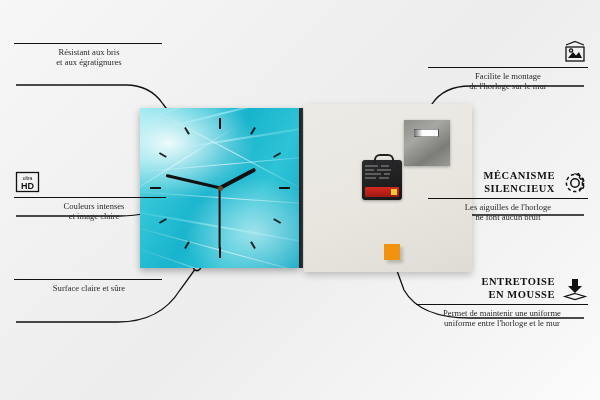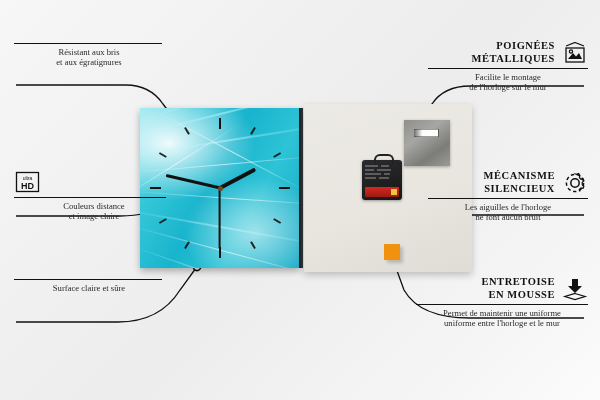--- a/index.html
+++ b/index.html
@@ -216,38 +216,34 @@
       <span class="ico">
         <svg width="25" height="22" viewBox="0 0 25 22">
           <rect x="1.5" y="1.5" width="22" height="19" fill="none" stroke="#111" stroke-width="1.3"></rect>
           <text x="12.5" y="9" font-family="Liberation Sans, sans-serif" font-size="5" text-anchor="middle" fill="#111">ultra</text>
           <text x="12.5" y="18" font-family="Liberation Sans, sans-serif" font-size="9" font-weight="bold" text-anchor="middle" fill="#111">HD</text>
         </svg>
       </span>
     </div>
     <div class="rule"></div>
     <div class="sub">
-      <span>Couleurs distance</span><br>
+      <span>Couleurs intenses</span><br>
       <span>et image claire</span>
     </div>
   </div>
 
   <div class="feat left" id="f-bords">
     <div class="rule"></div>
     <div class="sub">
       <span>Surface claire et sûre</span>
     </div>
   </div>
 
   <div class="feat right" id="f-poign">
     <div class="head">
-      <span class="ttl">
-        <span>POIGNÉES</span><br>
-        <span>MÉTALLIQUES</span>
-      </span>
       <span class="ico">
         <svg width="26" height="22" viewBox="0 0 26 22">
             <g fill="none" stroke="#111" stroke-width="1.3">
           <path d="M4,4 L13,0.5 L22,4"></path>
           <rect x="4" y="6" width="18" height="14"></rect>
           <path d="M6,17 L11,11 L14,14.5 L17,11 L20,17 Z" fill="#111" stroke="none"></path>
           <circle cx="9" cy="9.5" r="1.6"></circle>
         </g>
           </svg>
       </span>

